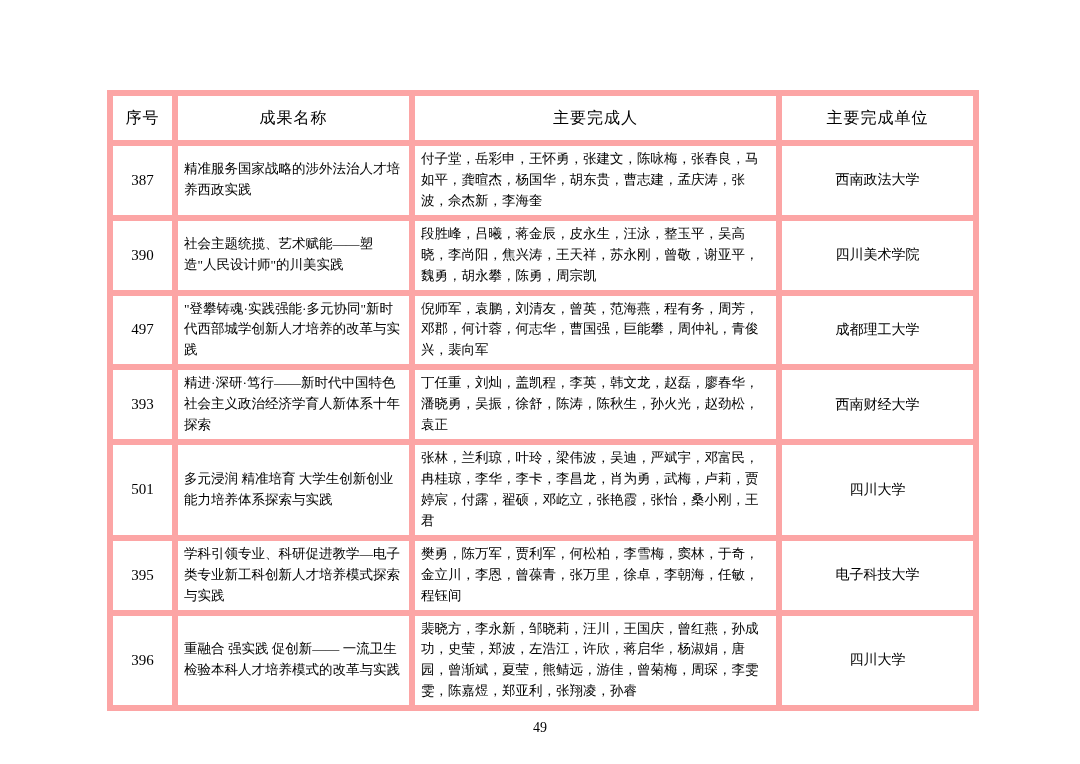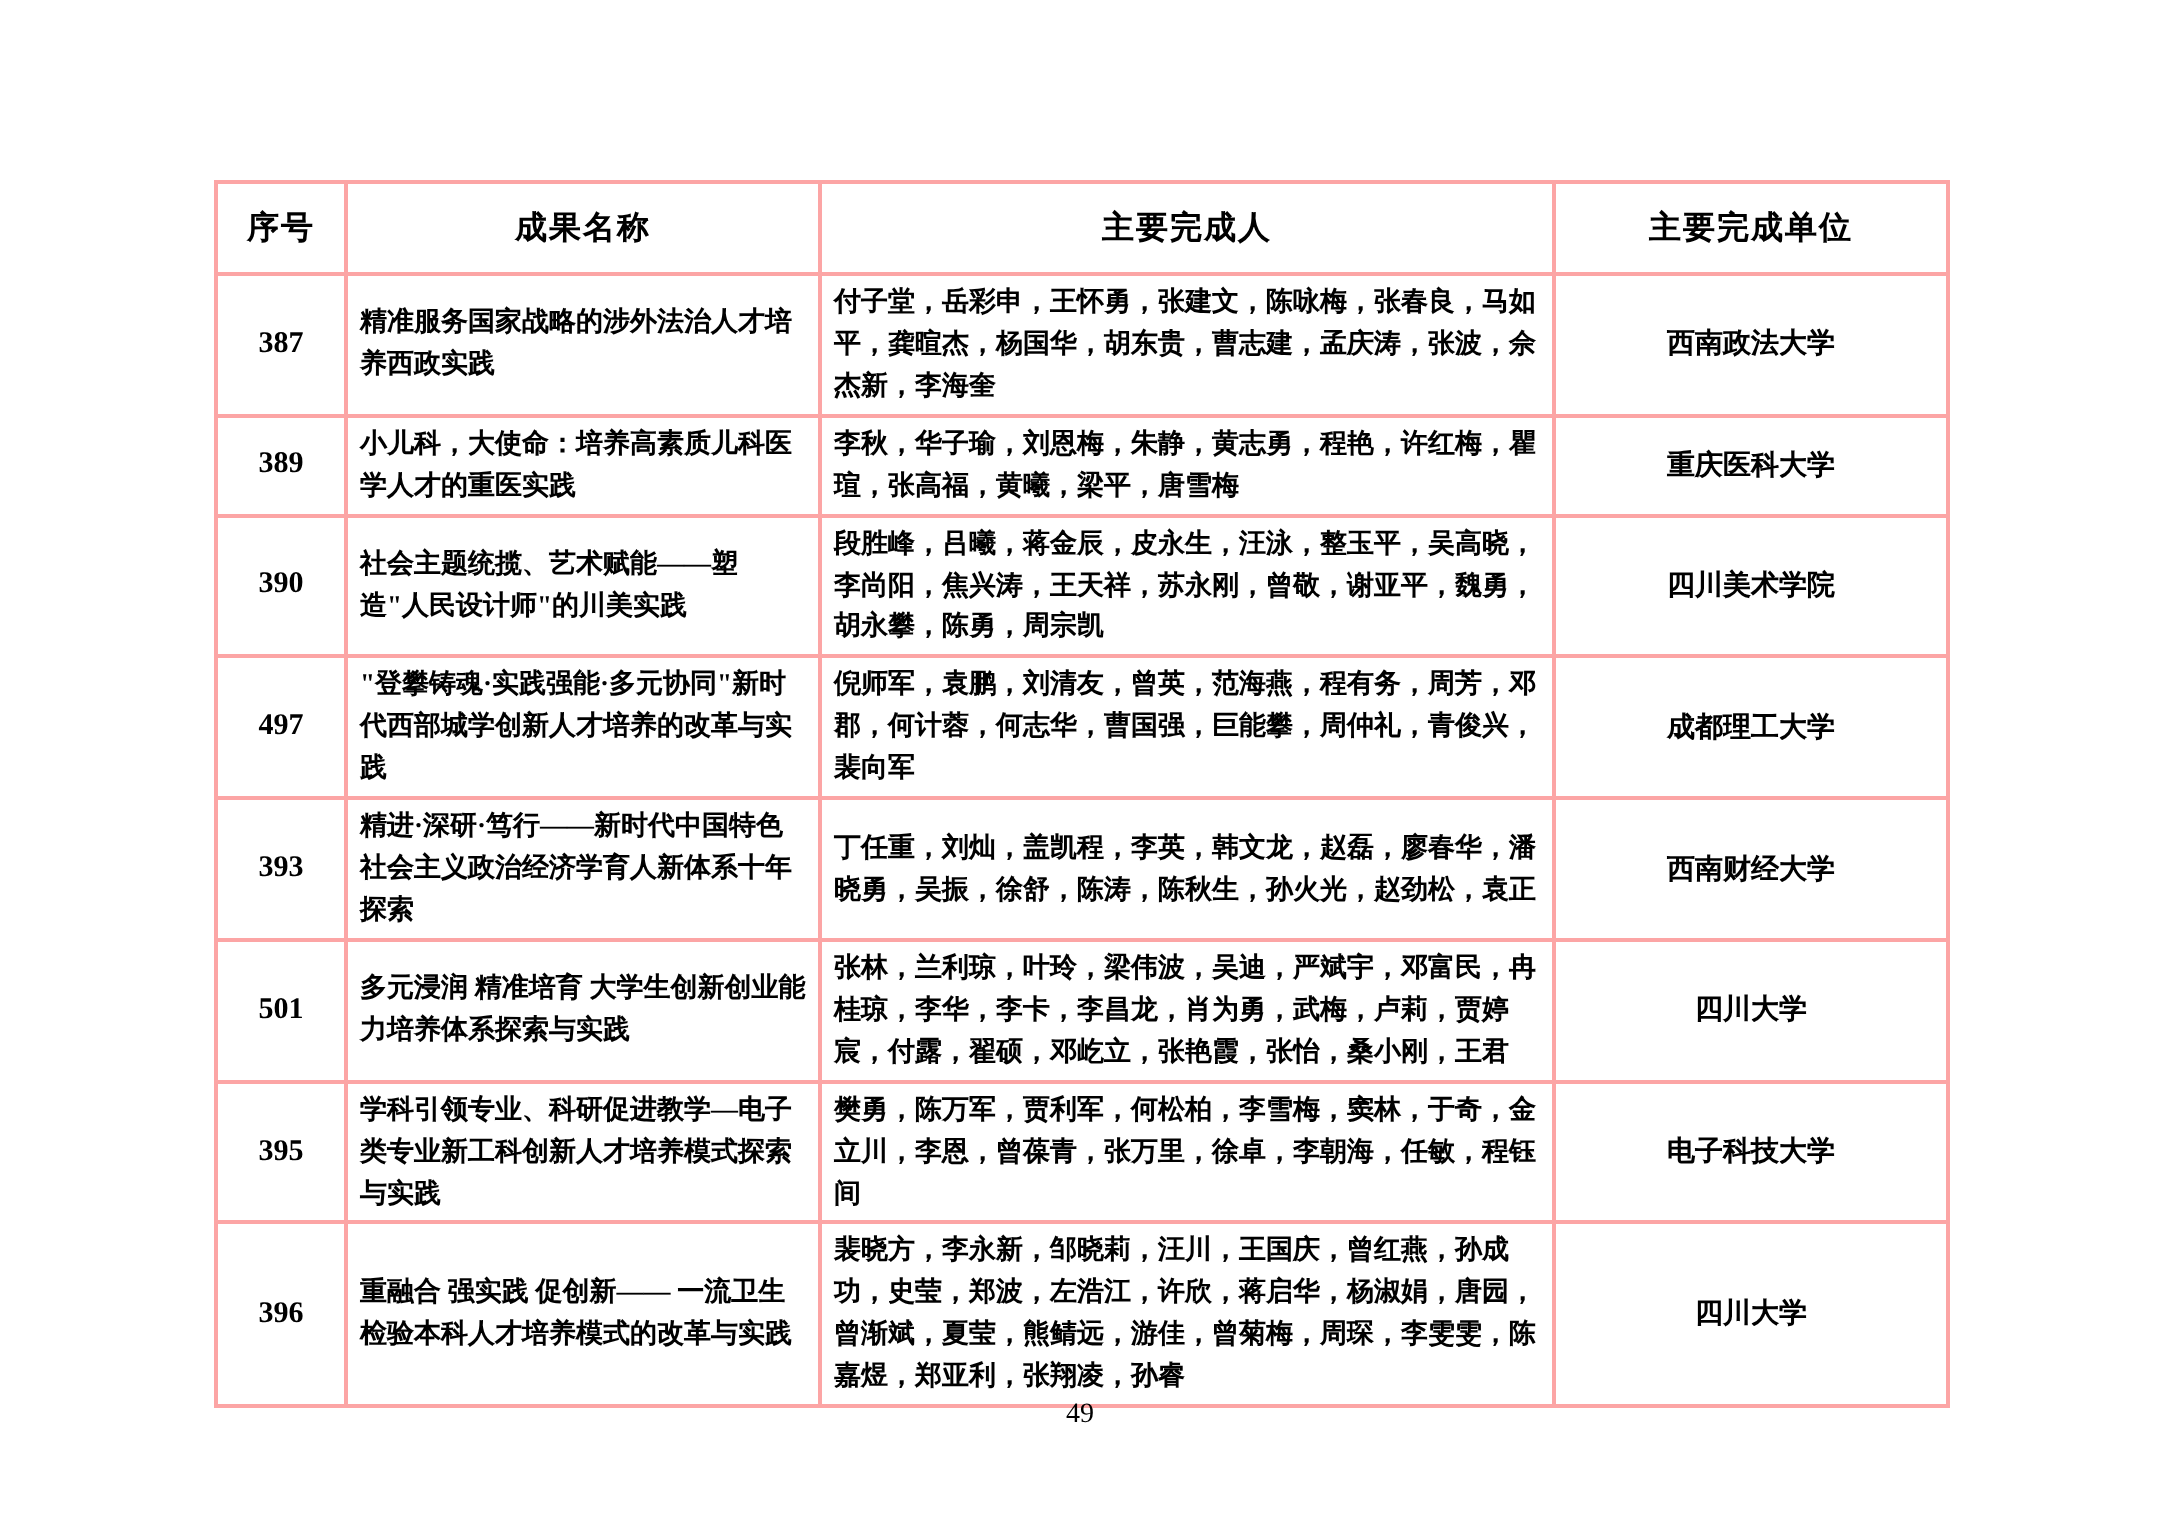--- a/index.html
+++ b/index.html
@@ -27,24 +27,24 @@
     left: 107px;
     top: 90px;
     width: 866px;
   }
   table.results {
     border-collapse: collapse;
     width: 866px;
     table-layout: fixed;
   }
   table.results td, table.results th {
-    border: 2px solid #fca5a5;
+    border: 6px solid #fca5a5;
     vertical-align: middle;
     padding: 3px 6px;
-    font-weight: bold;
+    font-weight: normal;
   }
   
   col.c-seq   { width: 65px; }
   col.c-name  { width: 237px; }
   col.c-people{ width: 367px; }
   col.c-unit  { width: 197px; }
 
   thead td {
     text-align: center;
     font-size: 16px;
@@ -67,21 +67,21 @@
     text-align: left;
     margin-left: 16px;
   }
   td.unit {
     font-size: 14px;
     text-align: center;
   }
   .page-number {
     position: absolute;
     left: 0;
-    top: 700px;
+    top: 720px;
     width: 1080px;
     text-align: center;
     font-size: 14px;
     font-family: "Liberation Serif", "DejaVu Serif", serif;
   }
 </style>
 </head>
 <body>
 
 <div class="page">
@@ -100,26 +100,20 @@
           <td>主要完成人</td>
           <td>主要完成单位</td>
         </tr>
       </thead>
       <tbody>
         <tr>
           <td class="seq">387</td>
           <td class="name">精准服务国家战略的涉外法治人才培养西政实践</td>
           <td class="people">付子堂，岳彩申，王怀勇，张建文，陈咏梅，张春良，马如平，龚暄杰，杨国华，胡东贵，曹志建，孟庆涛，张波，佘杰新，李海奎</td>
           <td class="unit">西南政法大学</td>
-        </tr>
-        <tr>
-          <td class="seq">389</td>
-          <td class="name">小儿科，大使命：培养高素质儿科医学人才的重医实践</td>
-          <td class="people">李秋，华子瑜，刘恩梅，朱静，黄志勇，程艳，许红梅，瞿瑄，张高福，黄曦，梁平，唐雪梅</td>
-          <td class="unit">重庆医科大学</td>
         </tr>
         <tr>
           <td class="seq">390</td>
           <td class="name">社会主题统揽、艺术赋能——塑造"人民设计师"的川美实践</td>
           <td class="people">段胜峰，吕曦，蒋金辰，皮永生，汪泳，整玉平，吴高晓，李尚阳，焦兴涛，王天祥，苏永刚，曾敬，谢亚平，魏勇，胡永攀，陈勇，周宗凯</td>
           <td class="unit">四川美术学院</td>
         </tr>
         <tr>
           <td class="seq">497</td>
           <td class="name">"登攀铸魂·实践强能·多元协同"新时代西部城学创新人才培养的改革与实践</td>

